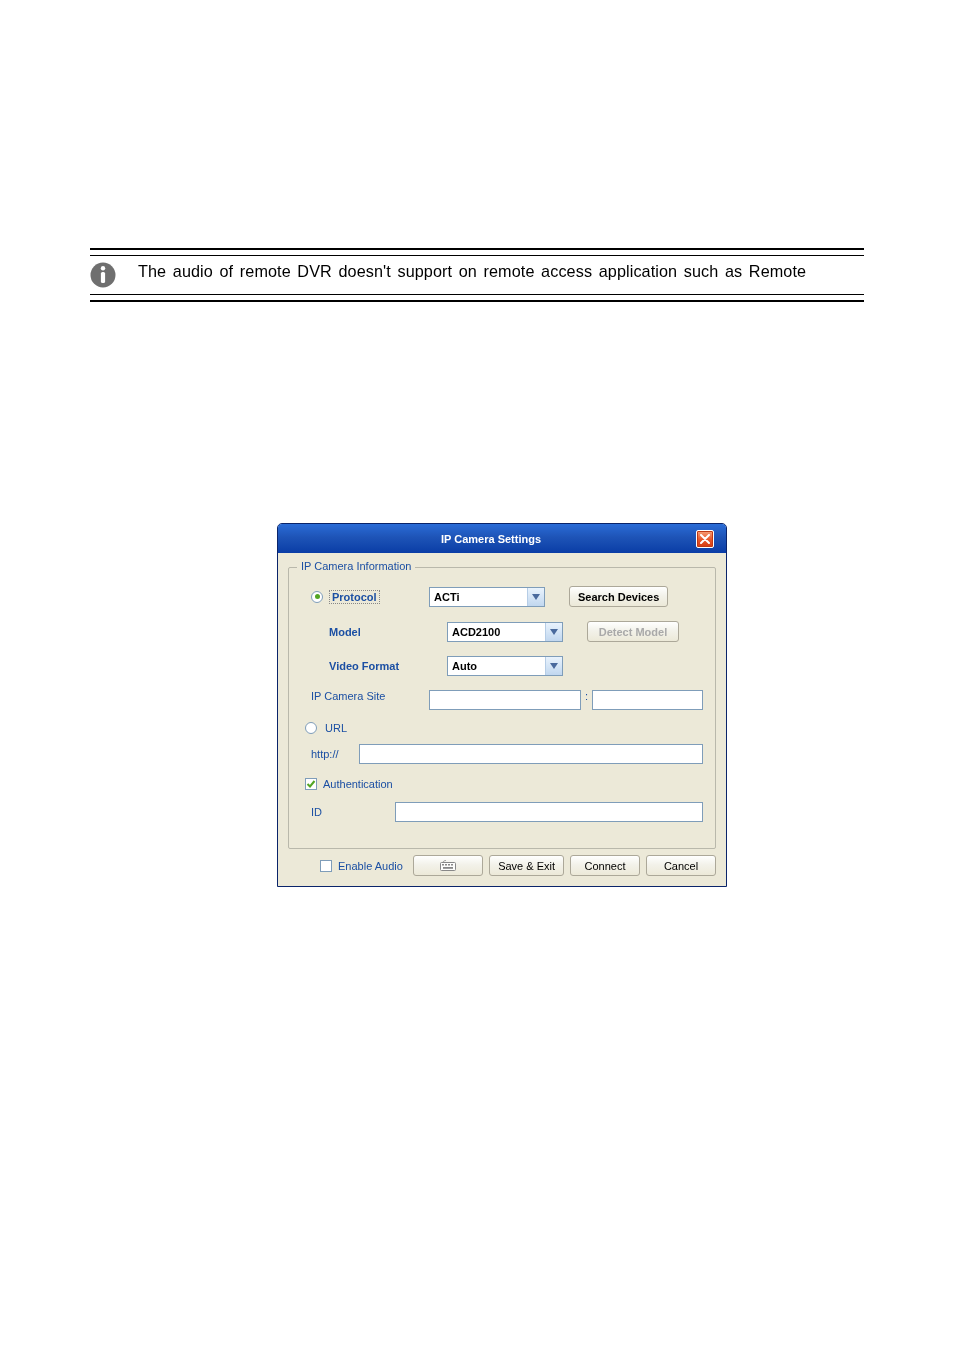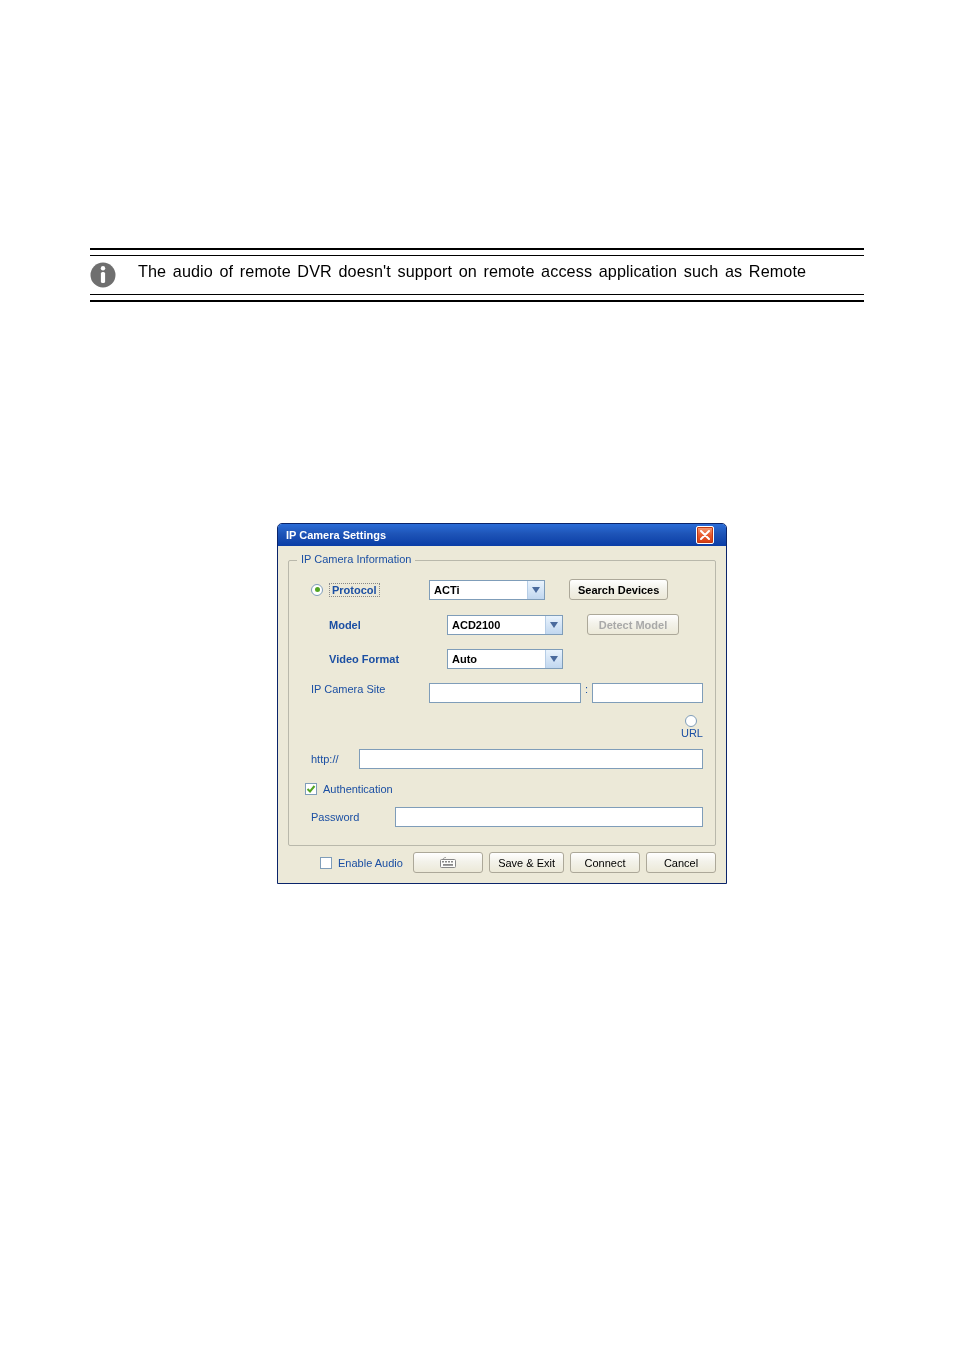--- a/index.html
+++ b/index.html
@@ -28,25 +28,26 @@
     width: 448px;
     background: #ece9d8;
     border: 1px solid #0a246a;
     border-radius: 5px 5px 0 0;
     box-shadow: 0 0 0 0 rgba(0,0,0,0);
     font-family: Tahoma, Verdana, sans-serif;
     font-size: 11px;
     color: #000;
   }
   .titlebar {
-    height: 22px;
+    height: 29px;
     background: linear-gradient(to bottom, #2a6cd7 0%, #1e54b7 45%, #0a3da6 100%);
     display: flex; align-items: center;
     padding: 0 12px 0 8px;
     border-radius: 4px 4px 0 0;
+    text-align: center;
   }
   .titlebar-title { color: #fff; font-weight: bold; font-size: 11px; flex: 1; }
   .close-btn {
     width: 18px; height: 18px;
     background: linear-gradient(to bottom, #f7a27a, #e85b2f 50%, #d43b11);
     border: 1px solid #fff;
     border-radius: 2px;
     display: inline-flex; align-items: center; justify-content: center;
     box-sizing: border-box;
     box-shadow: inset 0 0 0 1px #c03914;
@@ -114,21 +115,21 @@
     border: 1px solid #7f9db9; background: #fff;
     box-sizing: border-box;
     padding: 0 4px;
     font-size: 11px;
   }
   .ipsite-sep {
     width: 5px; text-align: center; color: #1b4fa3; margin: 0 3px;
   }
   .portbox { width: 44px; }
 
-  .url-row { display: flex; align-items: flex-end; margin: 2px 0 10px 0; flex-direction: column; }
+  .url-row { display: flex; align-items: flex-end; margin: 2px 0 10px 0; }
   .url-row .radio { margin-left: 4px; }
   .url-label { color: #1b4fa3; margin-left: 2px; }
 
   .url-text-row { display: flex; align-items: center; margin-bottom: 14px; }
   .url-prefix { width: 48px; padding-left: 10px; color: #1b4fa3; }
   .url-text-row .textbox { flex: 1; }
 
   .checkbox {
     width: 12px; height: 12px; border: 1px solid #7f9db9; background: #fff;
     display: inline-flex; align-items: center; justify-content: center;
@@ -259,25 +260,25 @@
 
       <div class="auth-row">
         <span class="checkbox checked">
           <svg viewBox="0 0 10 10">
             <path d="M1.5 5 L4 7.5 L8.5 2" stroke="#53a523" stroke-width="2" fill="none"></path>
           </svg>
         </span>
         <span>Authentication</span>
       </div>
 
-
-      <div class="field-row" style="margin-bottom:4px;">
-        <span class="flabel">Password</span>
-        <input class="textbox" type="password" value="" style="">
-      </div>
+      <div class="field-row">
+        <span class="flabel">ID</span>
+        <input class="textbox" value="" style="">
+      </div>
+
     </div>
 
     <div class="bottom-bar">
       <div class="left">
         <span class="checkbox"></span>
         <span>Enable Audio</span>
       </div>
       <div class="btn kbd-btn">
         <svg viewBox="0 0 16 11">
           <rect x="0.5" y="2.5" width="15" height="8" rx="1" fill="#fdfdfb" stroke="#888"></rect>

